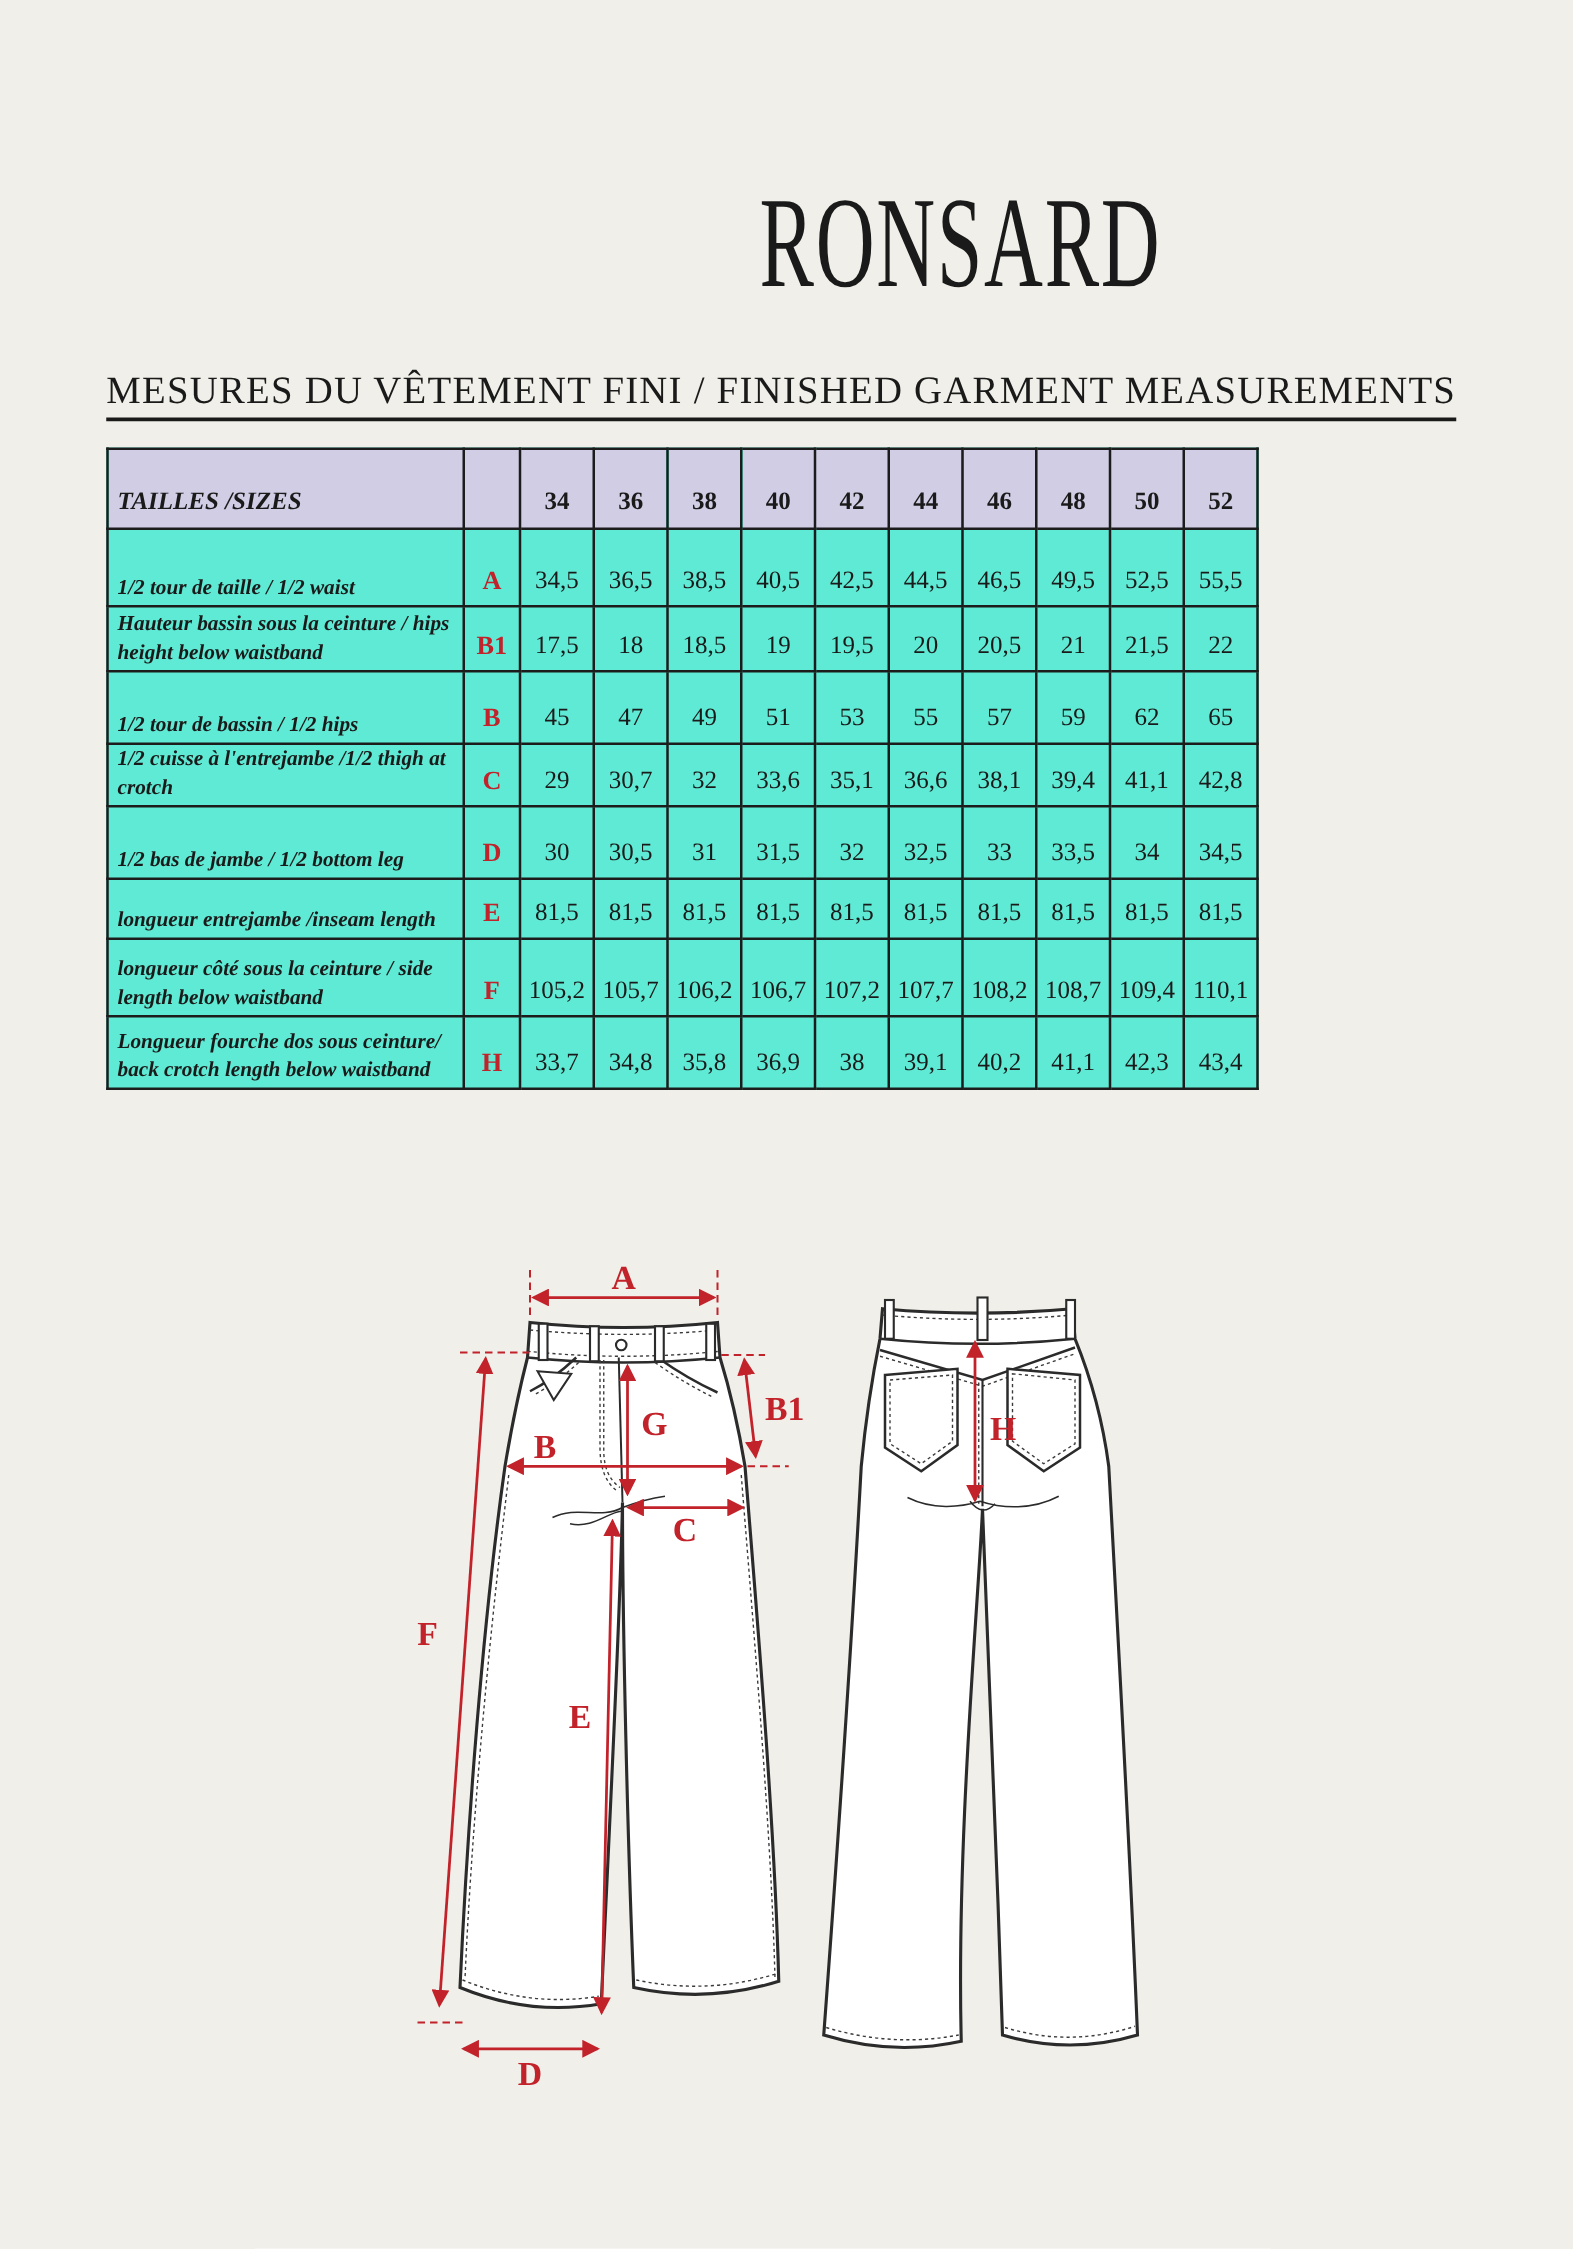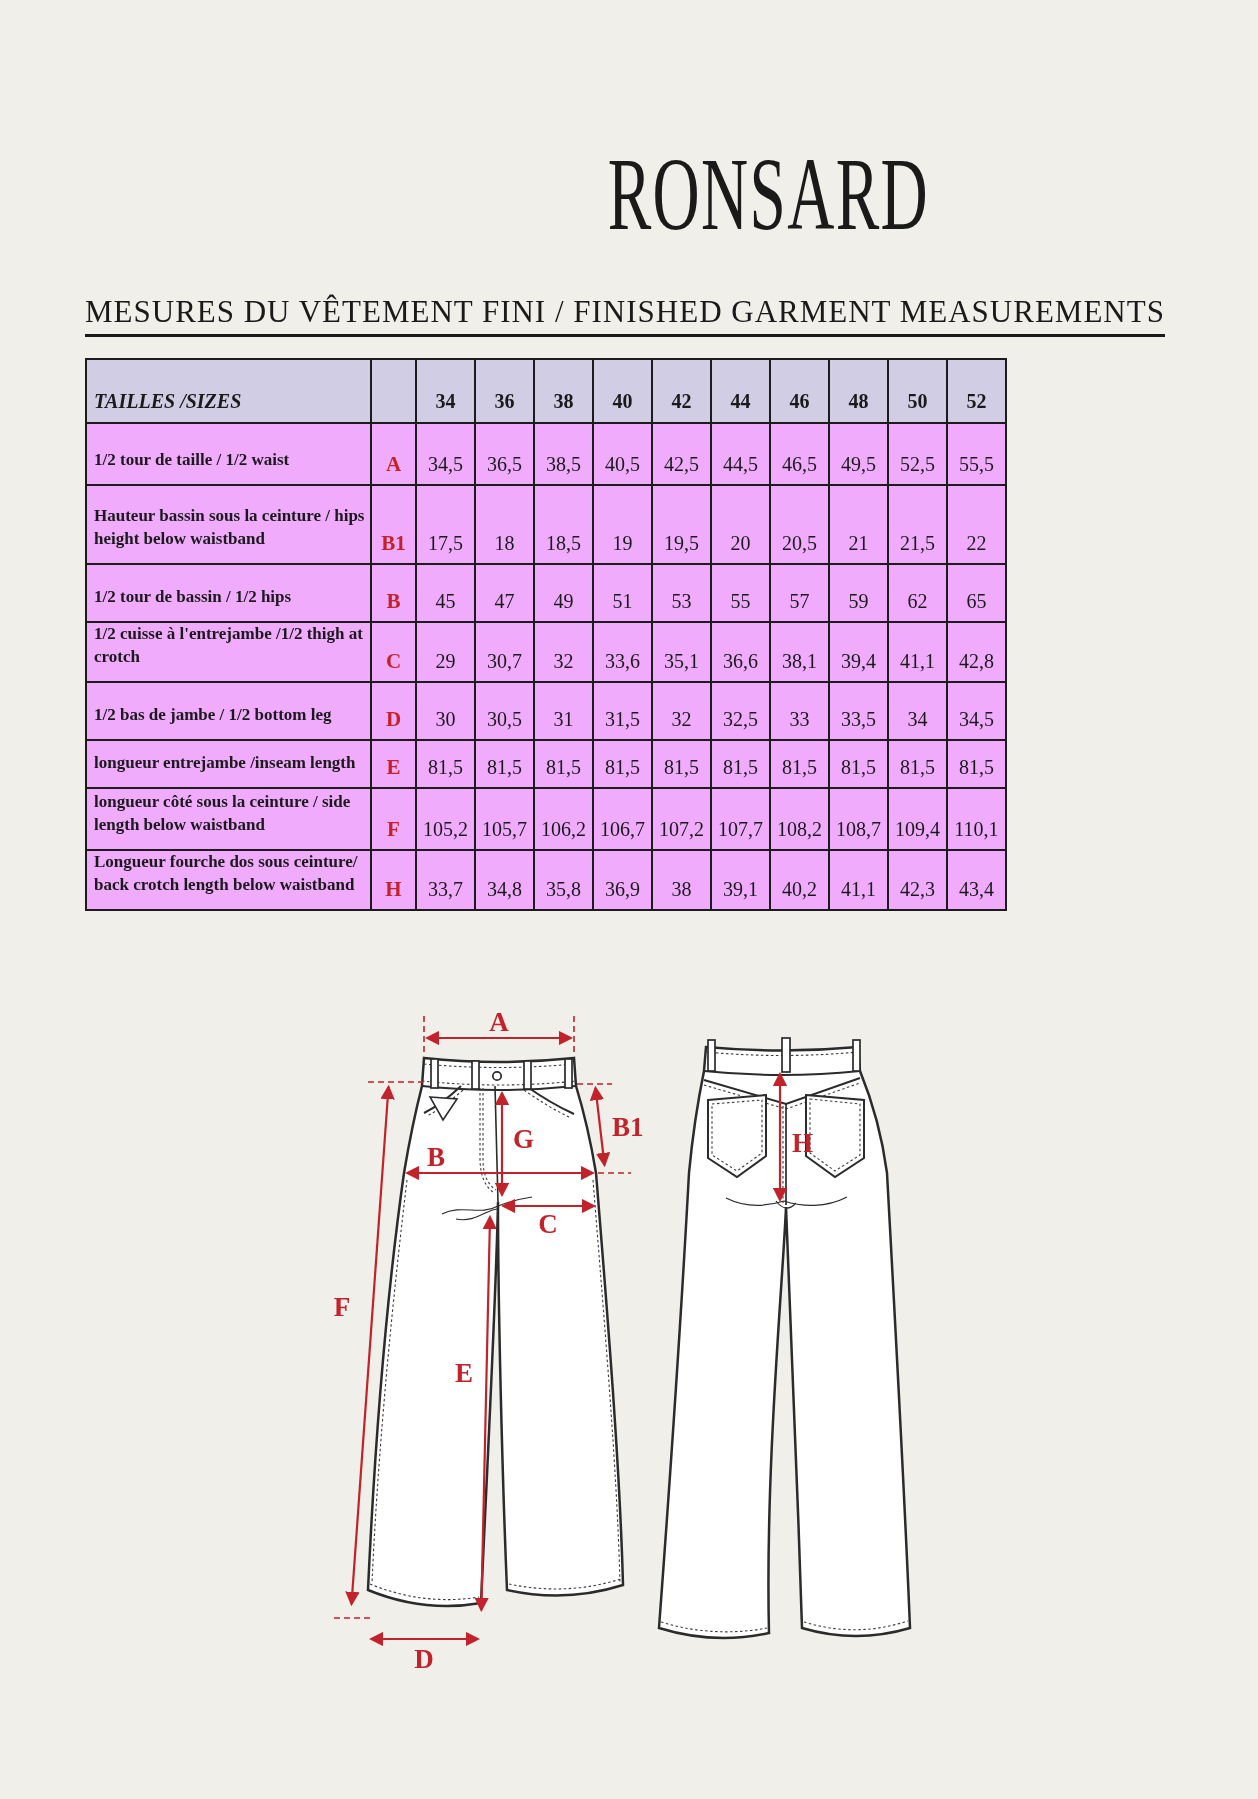--- a/index.html
+++ b/index.html
@@ -23,45 +23,45 @@
   .subtitle-wrap{position:absolute;top:294px;left:0;width:920px;}
   .subtitle{
     display:inline-block;
     font-size:31px;letter-spacing:1px;white-space:nowrap;
     border-bottom:3px solid #1a1a1a;padding-bottom:4px;
   }
   table.meas{
     position:absolute;top:358px;left:0;
     border-collapse:collapse;table-layout:fixed;
     width:920px;
-    background:#f0abfc;
+    background:#5eead4;
   }
   table.meas td,table.meas th{
     border:2px solid #1c1c1c;
     vertical-align:bottom;
     overflow:hidden;
   }
   tr.head th{background:#d0cde4;}
   th.tailles{
     text-align:left;font-style:italic;font-weight:bold;font-size:20px;
     padding:0 4px 9px 7px;
   }
   th.size-h{text-align:center;font-weight:bold;font-size:20px;padding:0 0 9px 0;}
   td.label-cell{
-    text-align:left;font-weight:bold;font-size:17px;
+    text-align:left;font-style:italic;font-weight:bold;font-size:17px;
     line-height:1.35;
-    padding:0 4px 12px 7px;
+    padding:0 4px 2px 7px;
   }
   td.letter-cell{
     text-align:center;font-weight:bold;font-size:21px;color:#c2222a;
     padding:0 0 7px 0;
   }
   td.value-cell{text-align:center;font-size:20px;padding:0 0 8px 0;}
   tr.head{height:64px;}
-  tr.row-A{height:62px;}  tr.row-B1{height:79px;}
+  tr.row-A{height:62px;}  tr.row-B1{height:52px;}
   tr.row-B{height:58px;}  tr.row-C{height:41px;}
   tr.row-D{height:58px;}  tr.row-E{height:48px;}
   tr.row-F{height:62px;margin-top:32px;}  tr.row-G{height:62px;}
   tr.row-H{height:58px;}
   .diagram{position:absolute;left:290px;top:1000px;width:680px;height:710px;}
   .garm{stroke:#2b2b2b;fill:none;}
   .garm-fill{stroke:#2b2b2b;fill:#ffffff;}
   .stitch{stroke:#3a3a3a;fill:none;stroke-width:1.1;stroke-dasharray:2.5,2.5;}
   .red-line{stroke:#c2222a;stroke-width:2.2;fill:none;}
   .red-dash{stroke:#c2222a;stroke-width:1.6;fill:none;stroke-dasharray:6,4;}

